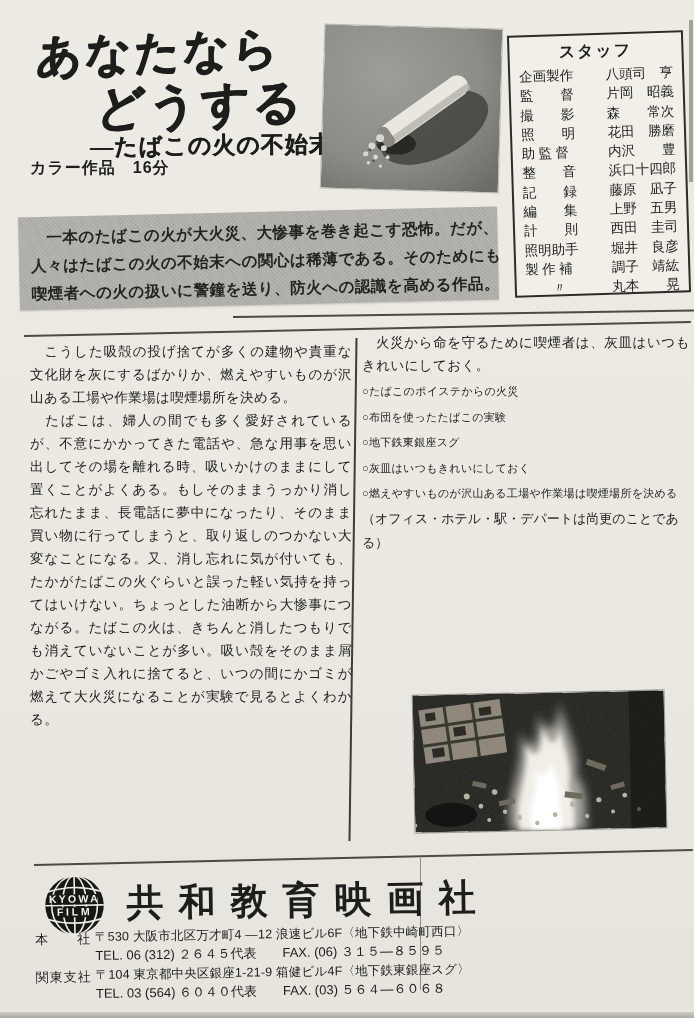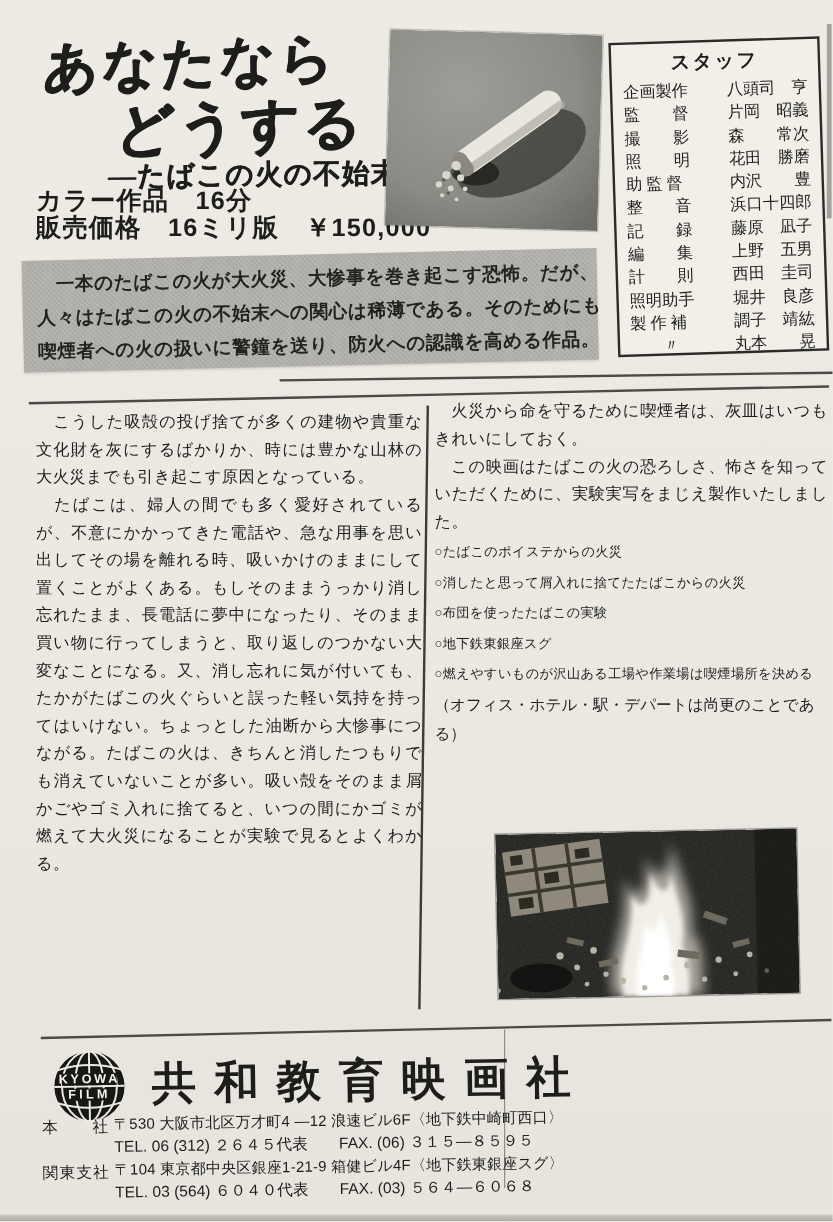--- a/index.html
+++ b/index.html
@@ -14,21 +14,21 @@
   .title-l1{position:absolute;left:36px;top:22px;font-size:45px;font-weight:bold;
     letter-spacing:3px;transform:rotate(-2deg) skewX(-4deg);
     text-shadow:1px 0 0 #1d1d1b,0 1px 0 #1d1d1b;}
   .title-l2{position:absolute;left:96px;top:72px;font-size:48px;font-weight:bold;
     letter-spacing:3px;transform:rotate(-2deg) skewX(-4deg);
     text-shadow:1px 0 0 #1d1d1b,0 1px 0 #1d1d1b;}
   .subtitle{position:absolute;left:90px;top:130px;font-size:23px;font-weight:bold;
     letter-spacing:1px;transform:rotate(-0.6deg);text-shadow:0.5px 0 0 #1d1d1b;}
   .specs{position:absolute;left:30px;top:156px;
     font-family:"Liberation Sans","DejaVu Sans",sans-serif;
-    font-size:21px;line-height:23px;font-weight:bold;letter-spacing:1px;}
+    font-size:16px;line-height:23px;font-weight:bold;letter-spacing:1px;text-align:right;}
   
   .photo-top{position:absolute;left:323px;top:27px;width:177px;height:163px;
     transform:rotate(1.6deg);box-shadow:0 0 0 1px rgba(60,60,55,.25);}
   .photo-bottom{position:absolute;left:414px;top:693px;width:251px;height:137px;
     transform:rotate(-1.2deg);box-shadow:0 0 0 1px rgba(40,40,35,.4);}
   .photo-top svg,.photo-bottom svg{display:block;width:100%;height:100%;}
   
   .staff-box{position:absolute;left:511px;top:33px;width:176px;height:262px;
     border:2px solid #2b2b28;background:#f1efe8;transform:rotate(-1.8deg);
     box-sizing:border-box;padding:6px 9px 0 9px;}
@@ -80,21 +80,20 @@
 </head>
 <body>
 
 <div class="page">
 
   <div class="title-l1">あなたなら</div>
   <div class="title-l2">どうする！</div>
   <div class="subtitle">―たばこの火の不始末―</div>
   <div class="specs">
     <div>カラー作品　16分</div>
-    <div>販売価格　16ミリ版　￥150,000</div>
   </div>
 
   <div class="photo-top">
     <svg viewBox="0 0 177 163" xmlns="http://www.w3.org/2000/svg">
       <defs>
         <filter id="grain1" x="0" y="0" width="100%" height="100%">
           <feTurbulence type="fractalNoise" baseFrequency="0.9" numOctaves="2" stitchTiles="stitch"></feTurbulence>
           <feColorMatrix type="matrix" values="0 0 0 0 0.45  0 0 0 0 0.45  0 0 0 0 0.42  0 0 0 0.55 0"></feColorMatrix>
         </filter>
         <radialGradient id="gbg1" cx="35%" cy="30%" r="90%">
@@ -187,32 +186,31 @@
     <div>　一本のたばこの火が大火災、大惨事を巻き起こす恐怖。だが、</div>
     <div>人々はたばこの火の不始末への関心は稀薄である。そのためにも</div>
     <div>喫煙者への火の扱いに警鐘を送り、防火への認識を高める作品。</div>
   </div>
 
   <div class="rule rule-a"></div>
   <div class="rule rule-b"></div>
   <div class="col-divider"></div>
 
   <div class="col-left">
-    <p>　こうした吸殻の投げ捨てが多くの建物や貴重な文化財を灰にするばかりか、時には豊かな山林の大火災までも引き起こす原因となっている。</p>
+    <p>　こうした吸殻の投げ捨てが多くの建物や貴重な文化財を灰にするばかりか、燃えやすいものが沢山ある工場や作業場は喫煙場所を決める。</p>
     <p>　たばこは、婦人の間でも多く愛好されているが、不意にかかってきた電話や、急な用事を思い出してその場を離れる時、吸いかけのままにして置くことがよくある。もしそのままうっかり消し忘れたまま、長電話に夢中になったり、そのまま買い物に行ってしまうと、取り返しのつかない大変なことになる。又、消し忘れに気が付いても、たかがたばこの火ぐらいと誤った軽い気持を持ってはいけない。ちょっとした油断から大惨事につながる。たばこの火は、きちんと消したつもりでも消えていないことが多い。吸い殻をそのまま屑かごやゴミ入れに捨てると、いつの間にかゴミが燃えて大火災になることが実験で見るとよくわかる。</p>
   </div>
 
   <div class="col-right">
     <p>　火災から命を守るために喫煙者は、灰皿はいつもきれいにしておく。</p>
-    <p>　この映画はたばこの火の恐ろしさ、怖さを知っていただくために、実験実写をまじえ製作いたしました。</p>
     <div class="bullets">
       <div>○たばこのポイステからの火災</div>
-      <div>○消したと思って屑入れに捨てたたばこからの火災</div>
       <div>○布団を使ったたばこの実験</div>
       <div>○地下鉄東銀座スグ</div>
+      <div>○灰皿はいつもきれいにしておく</div>
       <div>○燃えやすいものが沢山ある工場や作業場は喫煙場所を決める</div>
     </div>
     <div class="note">（オフィス・ホテル・駅・デパートは尚更のことである）</div>
   </div>
 
   <div class="photo-bottom">
     <svg viewBox="0 0 251 137" xmlns="http://www.w3.org/2000/svg">
       <defs>
         <filter id="grain2" x="0" y="0" width="100%" height="100%">
           <feTurbulence type="fractalNoise" baseFrequency="0.8" numOctaves="2" stitchTiles="stitch"></feTurbulence>

